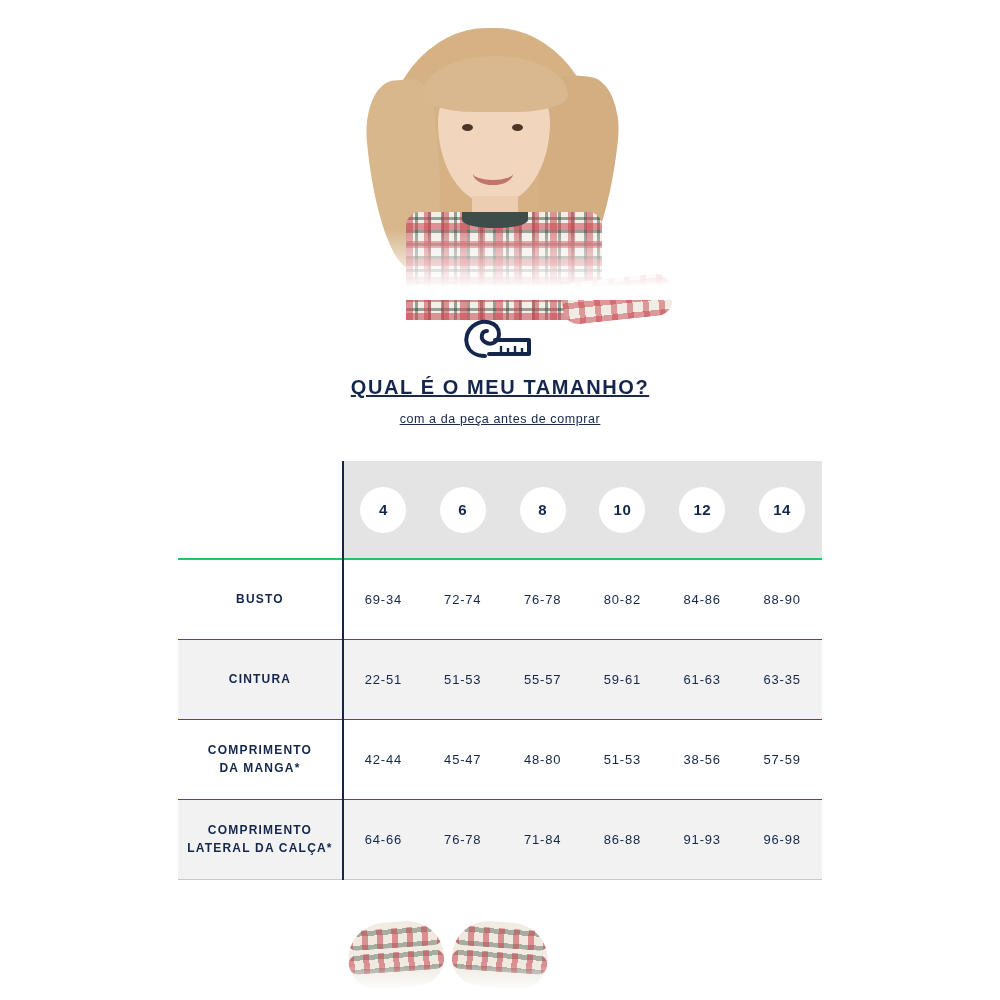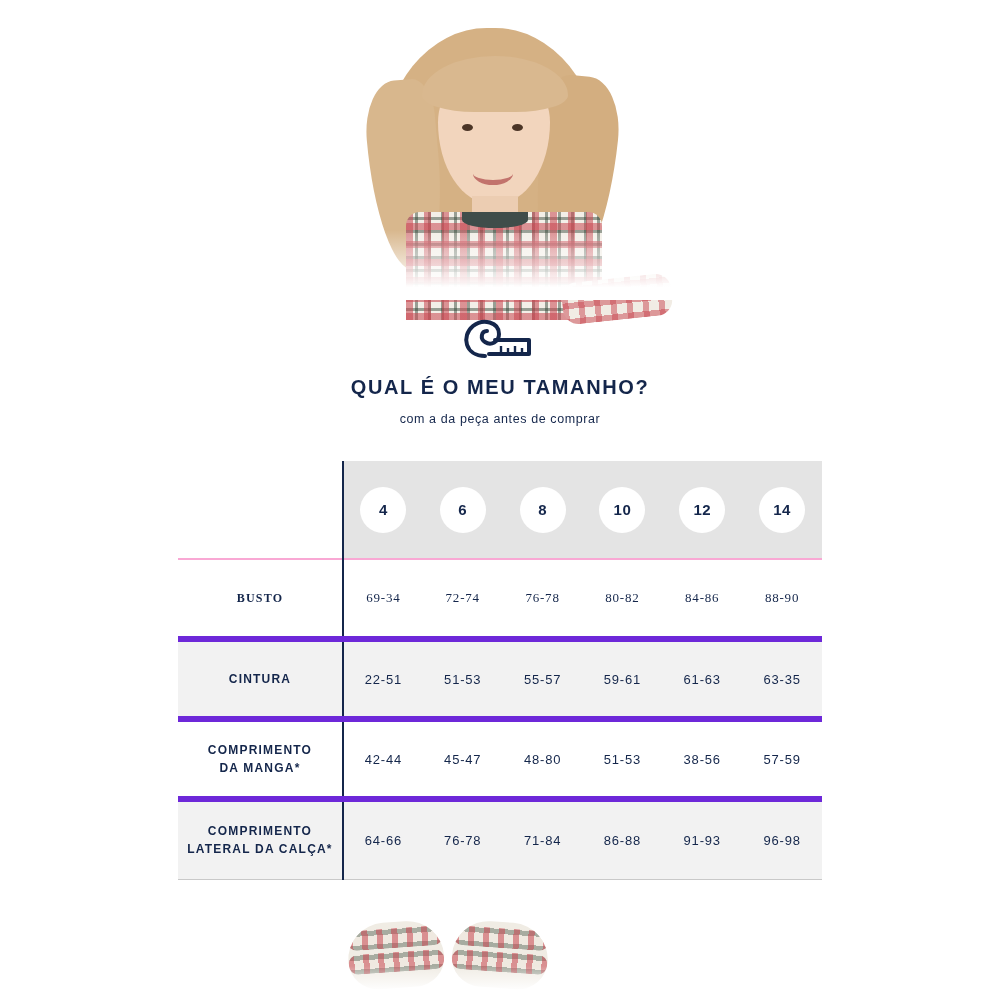--- a/index.html
+++ b/index.html
@@ -151,20 +151,21 @@
     background: linear-gradient(to bottom, rgba(255,255,255,0) 0%, #ffffff 82%);
   }
 
   
   .title-block {
     position: absolute;
     left: 0;
     top: 312px;
     width: 1000px;
     text-align: center;
+    text-decoration: underline;
   }
   .tape-icon { display: block; margin: 0 auto 14px auto; }
   .main-title {
     font-size: 20px;
     font-weight: bold;
     letter-spacing: 1.6px;
     color: #14264b;
     margin: 0 0 10px 0;
   }
   .subtitle-line {
@@ -228,22 +229,22 @@
     border-right: 2px solid #14264b;
     padding: 0 6px;
   }
   .data-cell {
     text-align: center;
     vertical-align: middle;
     font-size: 13px;
     letter-spacing: 0.8px;
     color: #14264b;
   }
-  .rule-top td { border-top: 2px solid #f9a8d4; font-family: Liberation Serif, serif; }
-  .rule-thin td { border-top: 6px solid #6d28d9; }
+  .rule-top td { border-top: 2px solid #22c55e; }
+  .rule-thin td { border-top: 1px solid #6d28d9; }
   .rule-bottom td { border-bottom: 1px solid #c9c9c9; }
 
   
   .footer-art {
     position: absolute;
     left: 340px;
     bottom: 12px;
     width: 220px;
     height: 90px;
   }

